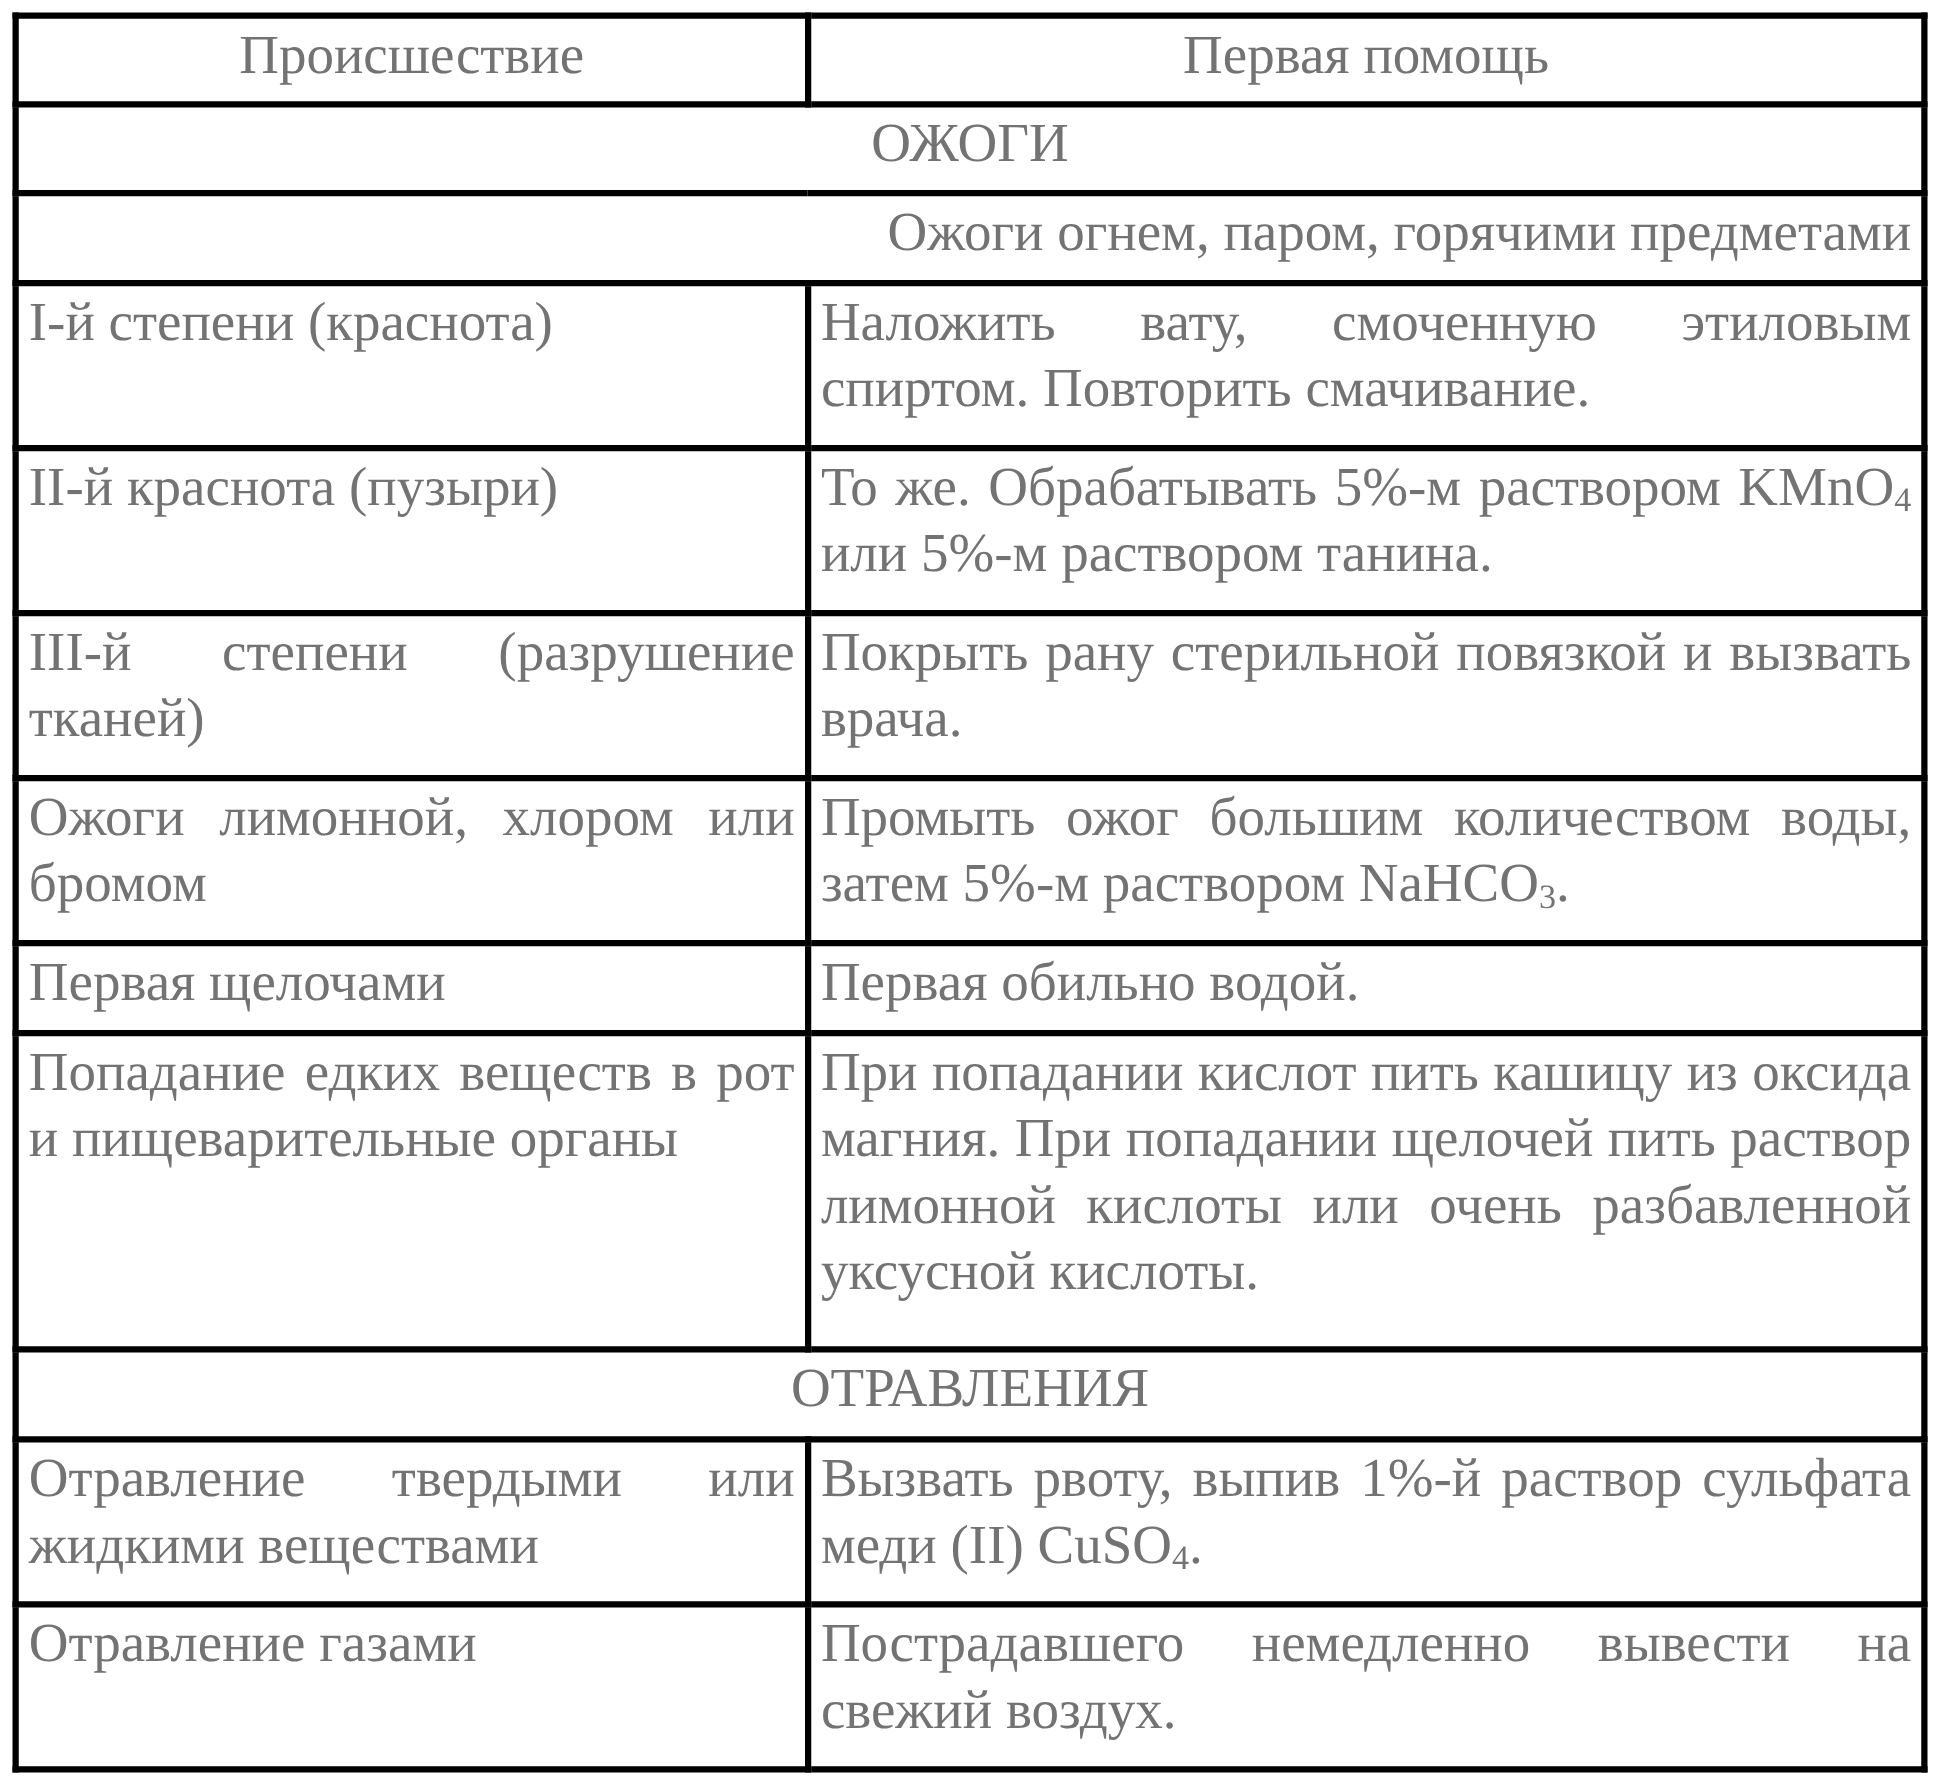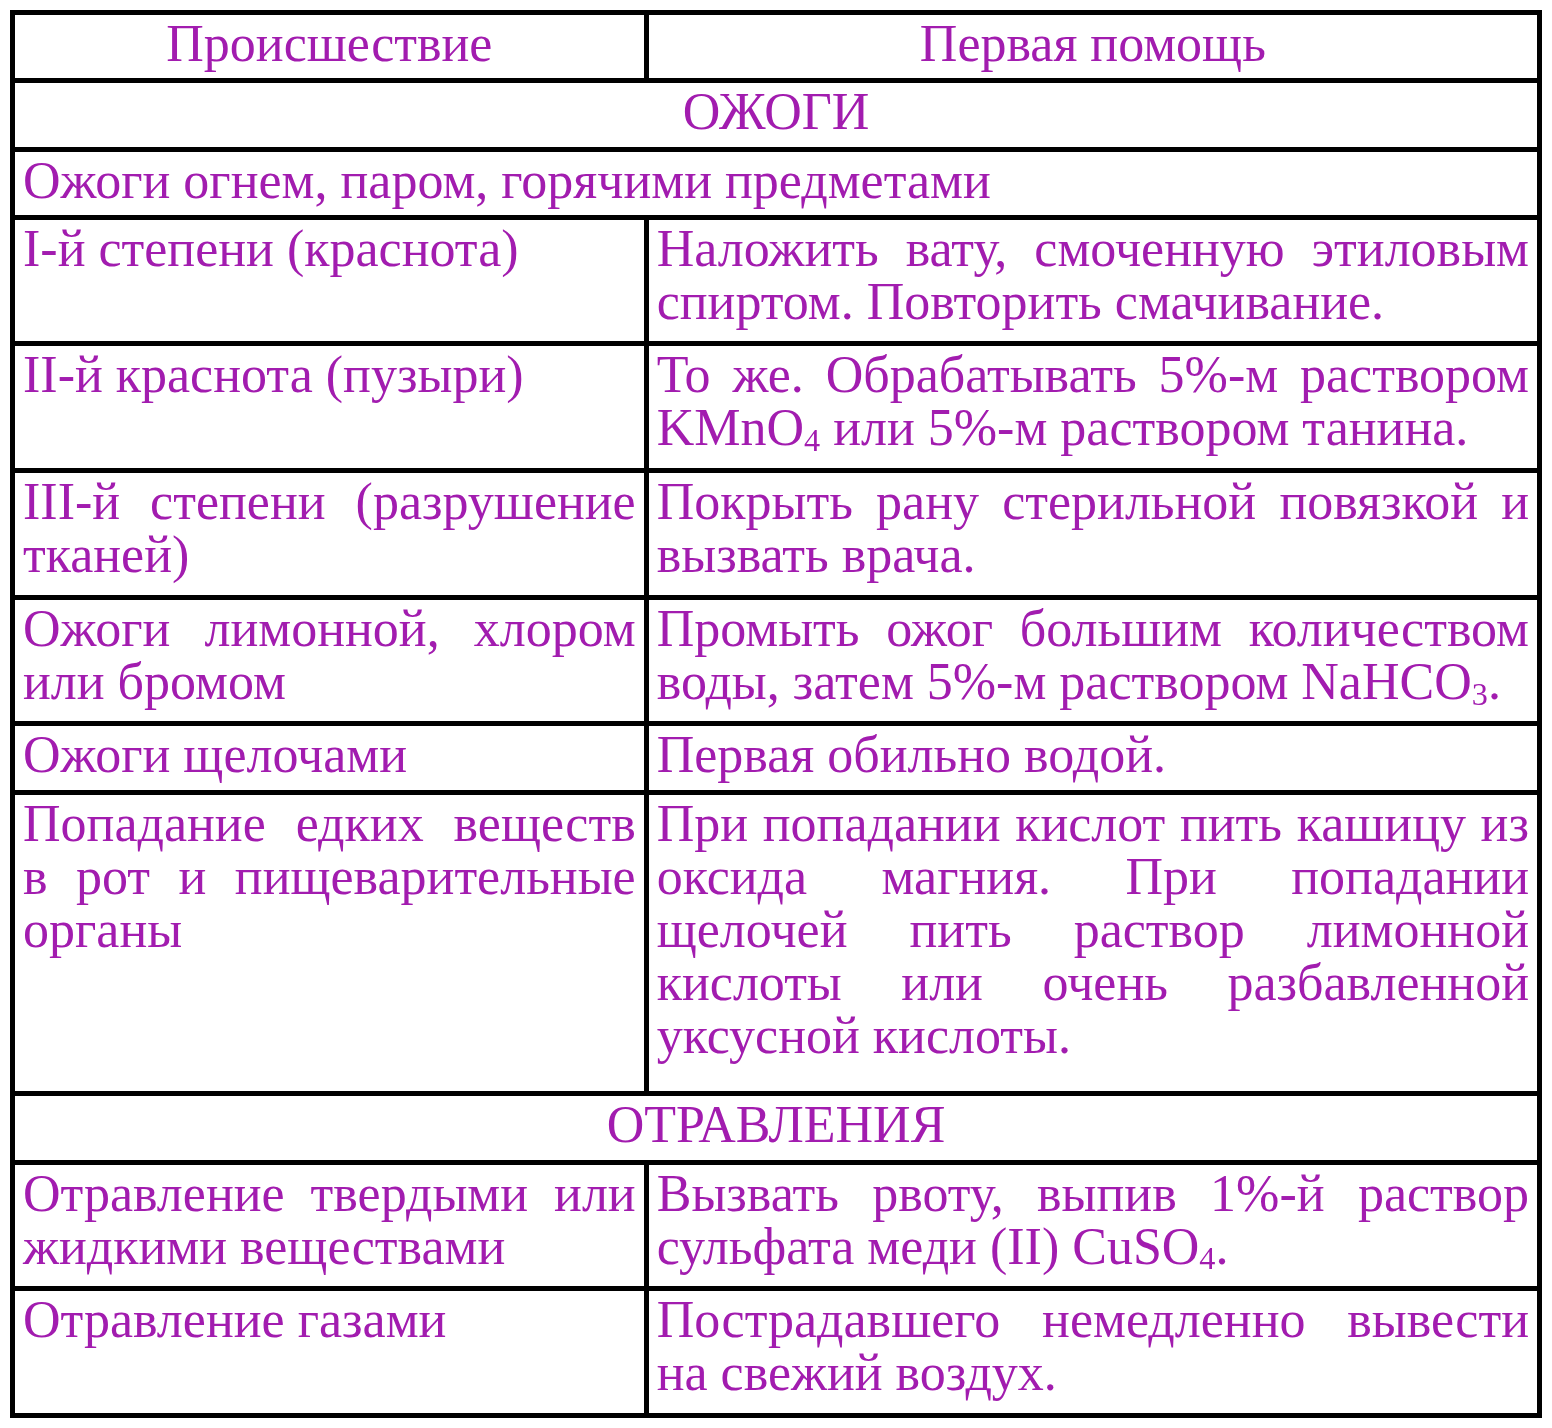--- a/index.html
+++ b/index.html
@@ -14,23 +14,23 @@
     height: 1428px;
     box-sizing: border-box;
     padding: 10px;
     background: #ffffff;
   }
   table.firstaid {
     width: 100%;
     height: 100%;
     border-collapse: collapse;
     table-layout: fixed;
-    font-size: 52px;
+    font-size: 44px;
     line-height: 53px;
-    color: #a21caf;
+    color: #737373;
   }
   table.firstaid td, table.firstaid th {
     border: 5px solid #000000;
     vertical-align: top;
     padding: 2px 8px;
     font-weight: normal;
     overflow: hidden;
   }
   col.c1 { width: 41.5%; }
   col.c2 { width: 58.5%; }
@@ -38,21 +38,21 @@
     text-align: center;
     vertical-align: middle;
     padding: 3px 8px;
   }
   .section-cell {
     text-align: center;
     vertical-align: middle;
     padding: 3px 8px;
   }
   .subtitle-cell {
-    text-align: left;
+    text-align: right;
     vertical-align: middle;
     padding: 12px 8px;
   }
   .incident-cell, .aid-cell {
     text-align: justify;
     hyphens: manual;
   }
   sub {
     font-size: 0.62em;
     line-height: 0;
@@ -98,21 +98,21 @@
         <td class="incident-cell">III-й степени (разрушение тканей)</td>
         <td class="aid-cell">Покрыть рану стерильной повязкой и вызвать врача.</td>
       </tr>
 
       <tr>
         <td class="incident-cell">Ожоги лимонной, хлором или бромом</td>
         <td class="aid-cell">Промыть ожог большим количеством воды, затем 5%-м раствором NaHCO<sub>3</sub>.</td>
       </tr>
 
       <tr>
-        <td class="incident-cell">Ожоги щелочами</td>
+        <td class="incident-cell">Первая щелочами</td>
         <td class="aid-cell">Первая обильно водой.</td>
       </tr>
 
 
       <tr>
         <td class="incident-cell">Попадание едких веществ в рот и пищеварительные ор­ганы</td>
         <td class="aid-cell">При попадании кислот пить кашицу из оксида магния. При попадании щелочей пить раствор лимонной кислоты или очень разбавленной уксусной кислоты.</td>
       </tr>
 
       <tr>

